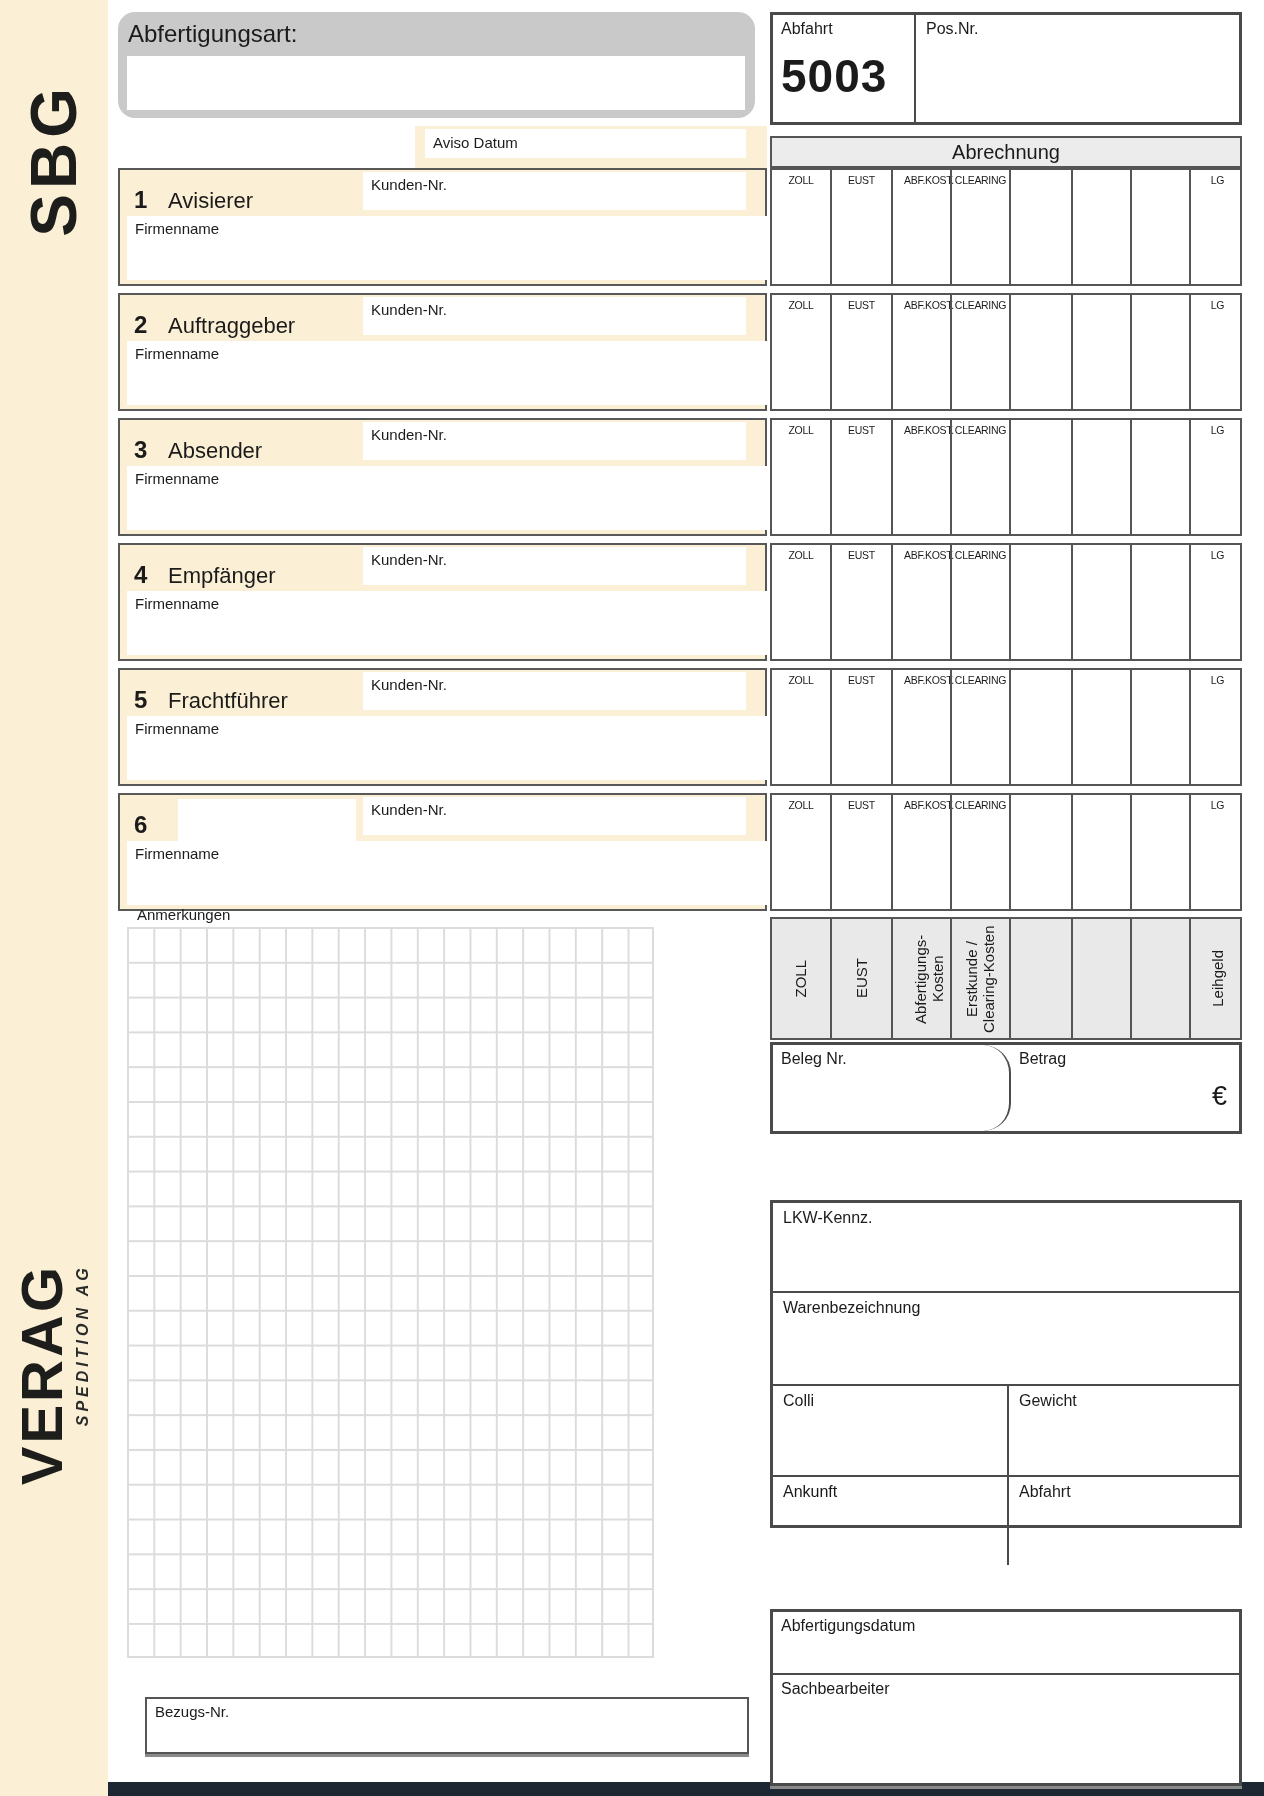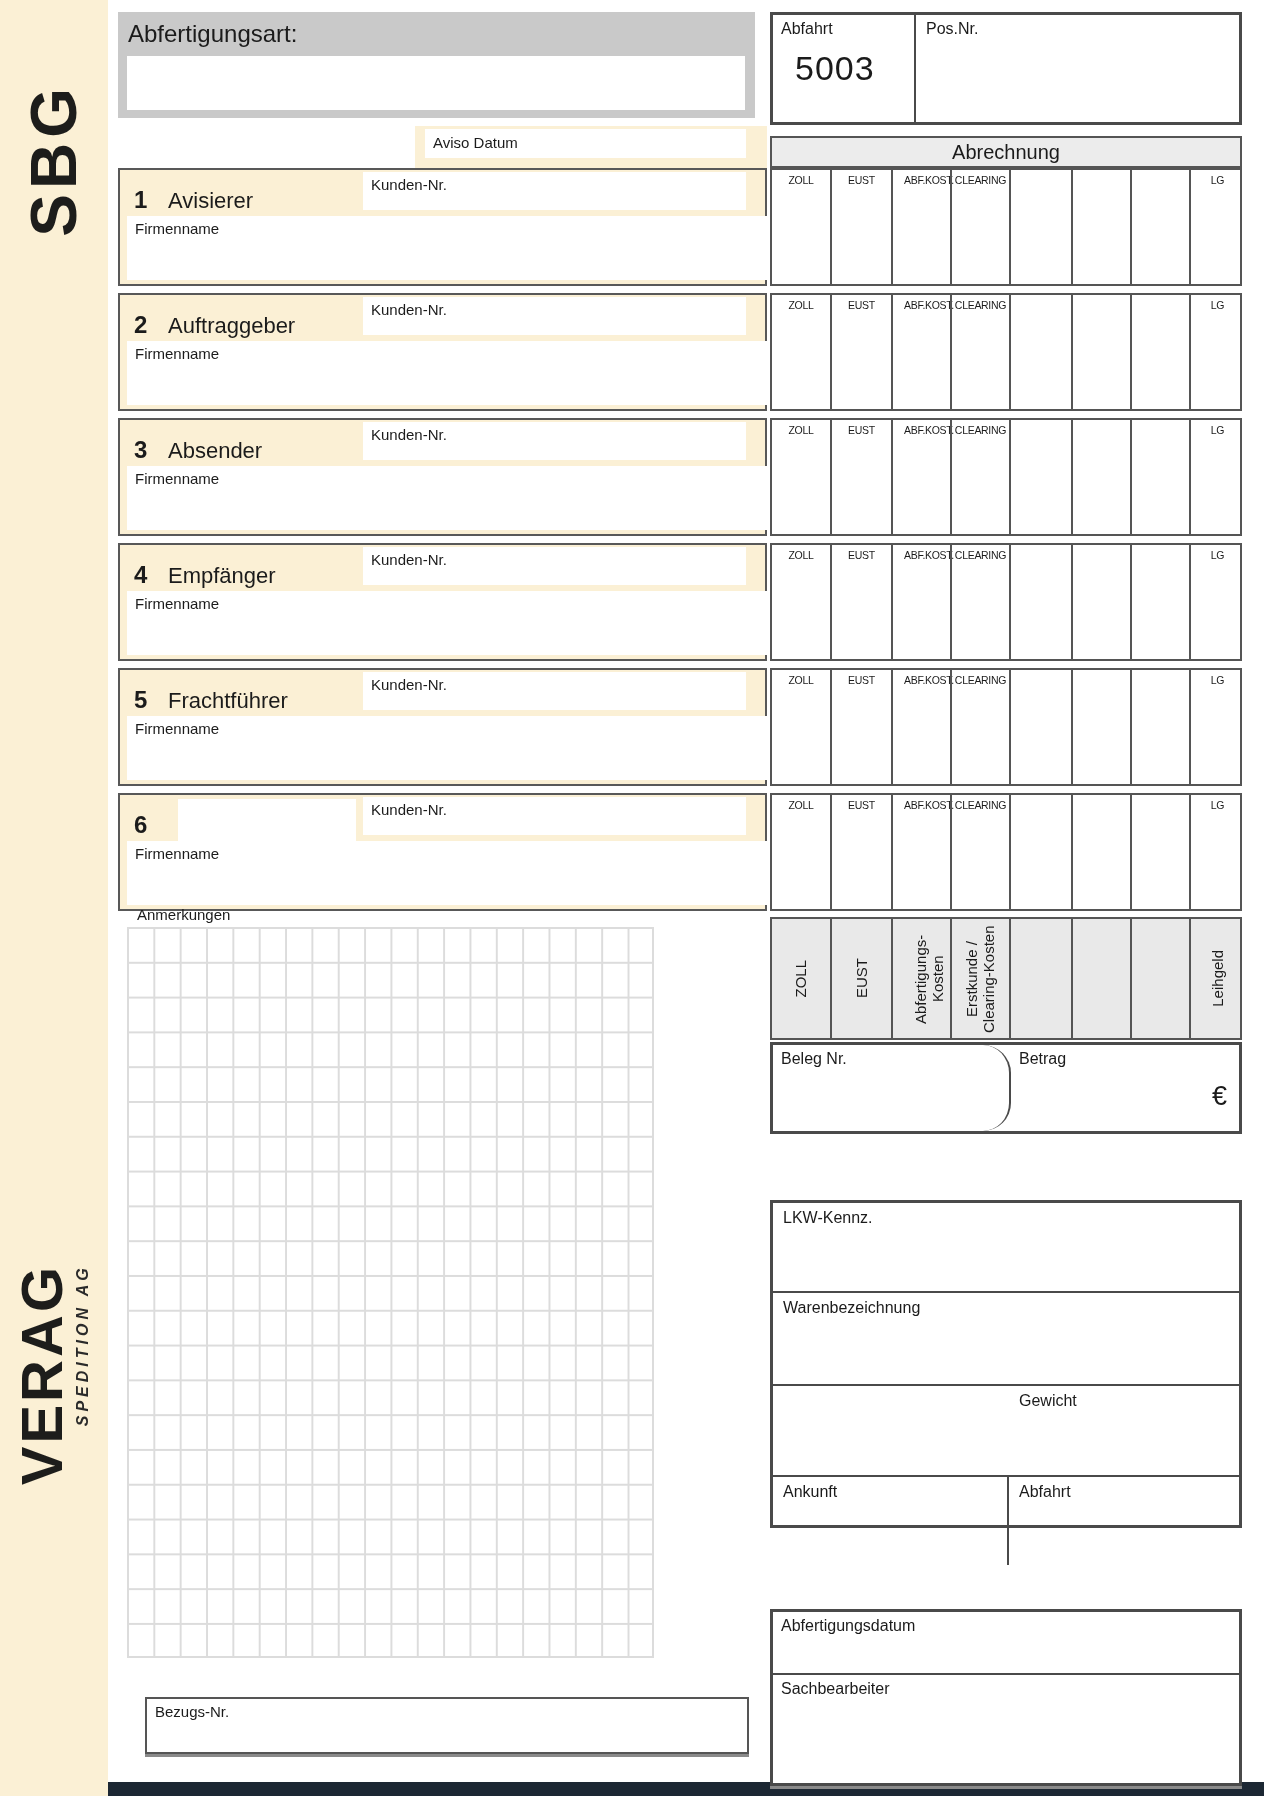--- a/index.html
+++ b/index.html
@@ -13,21 +13,21 @@
             display:flex;align-items:center;justify-content:center;}
   .logo-sbg .vert{font-weight:bold;font-size:64px;letter-spacing:5px;color:#1d1d1b;}
   .logo-verag{position:absolute;left:0;top:1215px;width:108px;height:320px;
               display:flex;align-items:center;justify-content:center;}
   .logo-verag .vert{text-align:end;}
   .v-main{display:block;font-weight:bold;font-size:58px;letter-spacing:3px;color:#1d1d1b;line-height:1;}
   .v-sub{display:block;font-weight:bold;font-style:italic;font-size:16px;letter-spacing:4px;color:#2a2a2a;line-height:1.5;}
   .bottom-bar{position:absolute;left:108px;top:1782px;width:1156px;height:14px;background:#1C2733;}
 
   
-  .graybox{position:absolute;left:118px;top:12px;width:637px;height:106px;background:#C9C9C9;}
+  .graybox{position:absolute;left:118px;top:12px;width:637px;height:106px;background:#C9C9C9;border-radius:17px;}
   .graybox .lbl{position:absolute;left:10px;top:8px;font-size:24px;}
   .graybox .inp{position:absolute;left:9px;top:44px;width:618px;height:54px;background:#fff;}
 
   
   .aviso{position:absolute;left:415px;top:126px;width:352px;height:42px;background:#FBF0D5;}
   .aviso .inp{position:absolute;left:10px;top:3px;width:321px;height:29px;background:#fff;}
   .aviso .lbl{position:absolute;left:8px;top:5px;font-size:15px;}
 
   
   .sections{position:absolute;left:118px;top:168px;width:649px;height:743px;}
@@ -53,21 +53,21 @@
   
   .bezug{position:absolute;left:145px;top:1697px;width:604px;height:57px;
          border:2px solid #555;box-sizing:border-box;background:#fff;box-shadow:0 3px 0 #8a8a8a;}
   .bezug span{position:absolute;left:8px;top:4px;font-size:15px;}
 
   
   .filiale-box{position:absolute;left:770px;top:12px;width:472px;height:113px;
                border:3px solid #4a4a4a;box-sizing:border-box;background:#fff;}
   .filiale-cell{position:absolute;left:0;top:0;width:143px;height:100%;border-right:2px solid #4a4a4a;box-sizing:border-box;}
   .filiale-cell .lbl{position:absolute;left:8px;top:5px;font-size:16px;}
-  .filiale-cell .val{position:absolute;left:22px;top:34px;font-weight:normal;font-size:34px;letter-spacing:1px;}
+  .filiale-cell .val{position:absolute;left:8px;top:34px;font-weight:bold;font-size:46px;letter-spacing:1px;}
   .posnr-cell{position:absolute;left:143px;top:0;right:0;height:100%;}
   .posnr-cell .lbl{position:absolute;left:10px;top:5px;font-size:16px;}
 
   
   .ab-header{position:absolute;left:770px;top:136px;width:472px;height:32px;background:#ECECEC;
              border:2px solid #555;box-sizing:border-box;display:flex;align-items:center;justify-content:center;
              font-size:20px;}
   .ab-rows{position:absolute;left:770px;top:168px;width:472px;height:743px;}
   .ab-row{position:absolute;left:0;width:472px;height:118px;border:2px solid #555;
           box-sizing:border-box;background:#fff;}
@@ -330,20 +330,23 @@
   </div>
 
   <div class="lkw-block">
     <div class="lkw-row r1">
       <span class="lbl">LKW-Kennz.</span>
     </div>
     <div class="lkw-row r2">
       <span class="lbl">Warenbezeichnung</span>
     </div>
     <div class="lkw-row r3">
+      <div class="half-l">
+        <span class="lbl">Colli</span>
+      </div>
       <div class="half-r">
         <span class="lbl">Gewicht</span>
       </div>
     </div>
     <div class="lkw-row r4">
       <div class="half-l">
         <span class="lbl">Ankunft</span>
       </div>
       <div class="half-r">
         <span class="lbl">Abfahrt</span>

